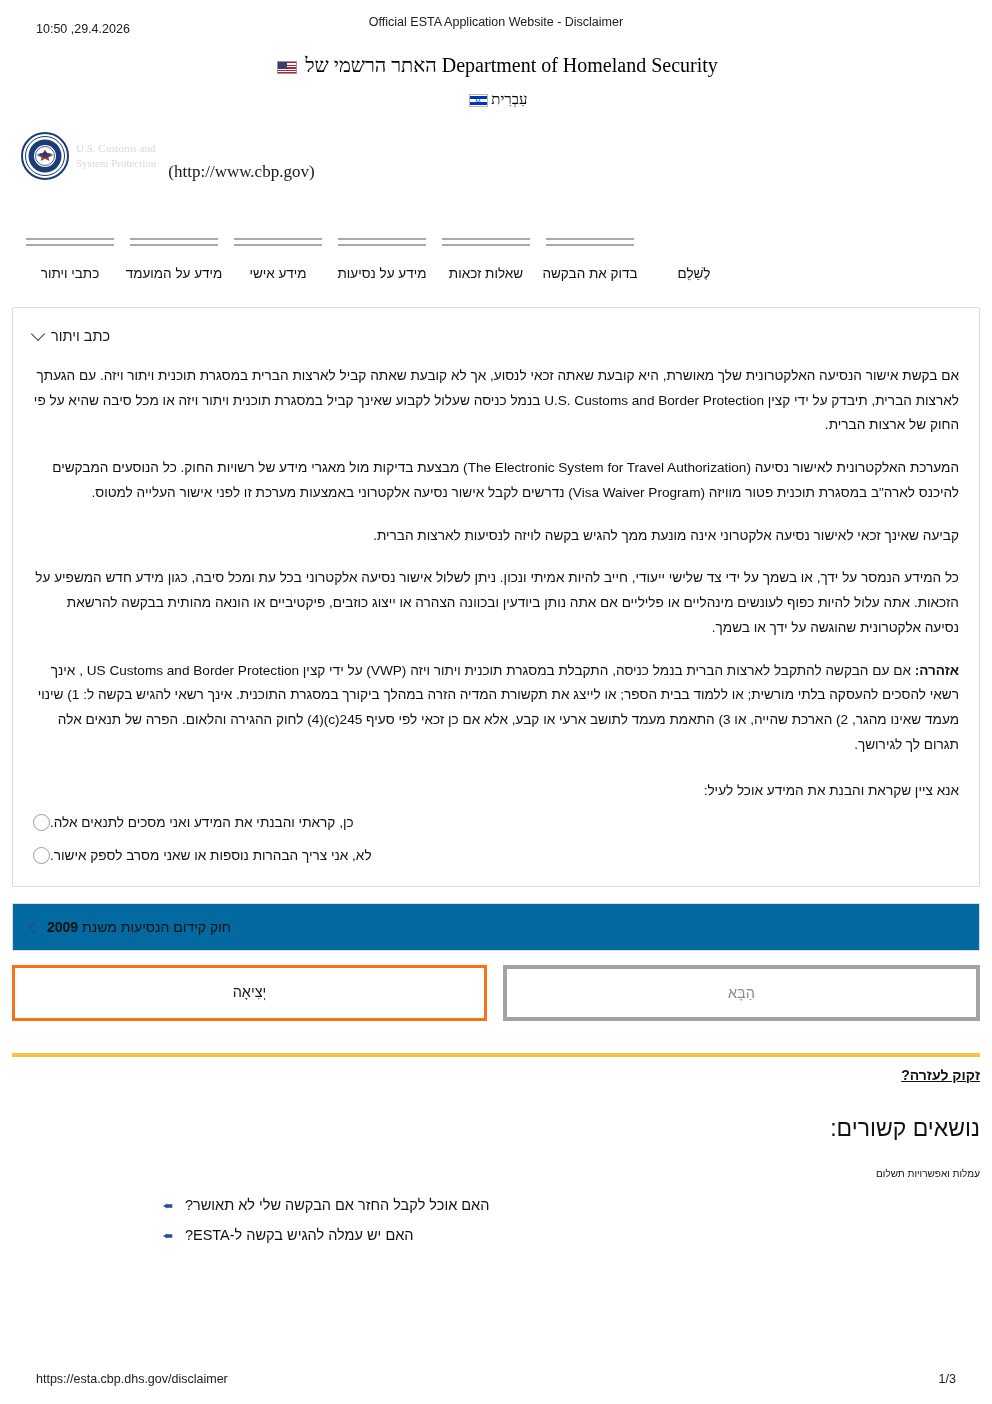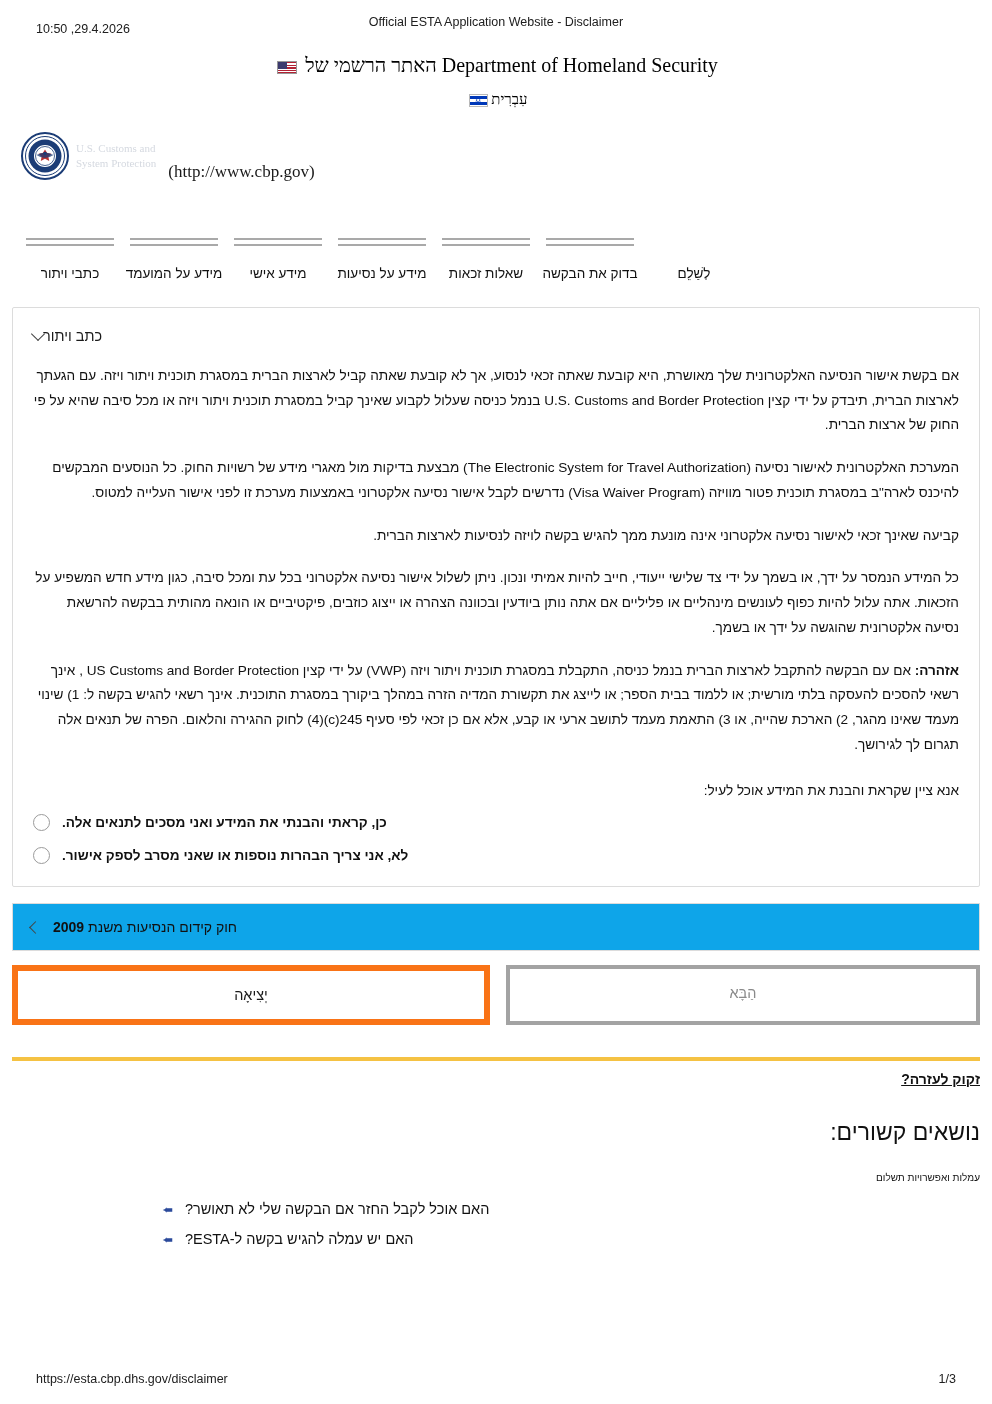--- a/index.html
+++ b/index.html
@@ -181,20 +181,21 @@
   }
   .card-head {
     text-align: left;
     font-size: 14.5px;
     color: #1a1a1a;
     padding: 4px 2px 2px 2px;
     display: flex;
     flex-direction: row-reverse;
     justify-content: flex-start;
     align-items: center;
+    gap: 8px;
   }
   .chev-down {
     display: inline-block;
     width: 9px; height: 9px;
     border-right: 1.6px solid #444;
     border-bottom: 1.6px solid #444;
     transform: rotate(45deg);
     margin-bottom: 4px;
   }
   .para {
@@ -211,48 +212,46 @@
     font-size: 13.6px;
     color: #111;
     text-align: right;
     margin: 26px 2px 0 2px;
   }
   .radio-row {
     display: flex;
     flex-direction: row-reverse;
     align-items: center;
     justify-content: flex-start;
-    gap: 12px;
     margin: 16px 2px 0 2px;
-    font-weight: bold;
   }
   .radio-dot {
     width: 15px;
     height: 15px;
     border: 1.6px solid #9b9b9b;
     border-radius: 50%;
     background: #fff;
     flex: 0 0 auto;
   }
   .radio-label {
     font-size: 13.6px;
     color: #111;
   }
 
   
   .collapse {
     margin: 16px 12px 0 12px;
     border: 1px solid #dcdcdc;
-    background: #0ea5e9;
+    background: #0369a1;
     padding: 15px 18px;
     display: flex;
     flex-direction: row-reverse;
     align-items: center;
     justify-content: flex-start;
-    gap: 12px;
+    gap: 6px;
     direction: rtl;
   }
   .chev-left {
     display: inline-block;
     width: 8px; height: 8px;
     border-left: 1.6px solid #444;
     border-bottom: 1.6px solid #444;
     transform: rotate(45deg);
     margin-right: 1px;
   }
@@ -275,21 +274,21 @@
     padding: 16px 0;
     font-size: 14.5px;
     background: #fff;
     box-sizing: border-box;
   }
   .btn-next {
     border: 4px solid #a3a3a3;
     color: #8a8a8a;
   }
   .btn-exit {
-    border: 6px solid #f97316;
+    border: 3px solid #f97316;
     color: #1a1a1a;
   }
 
   
   .yellow-rule {
     height: 4px;
     background: #f5c243;
     margin: 32px 12px 0 12px;
   }
   .help-q {

